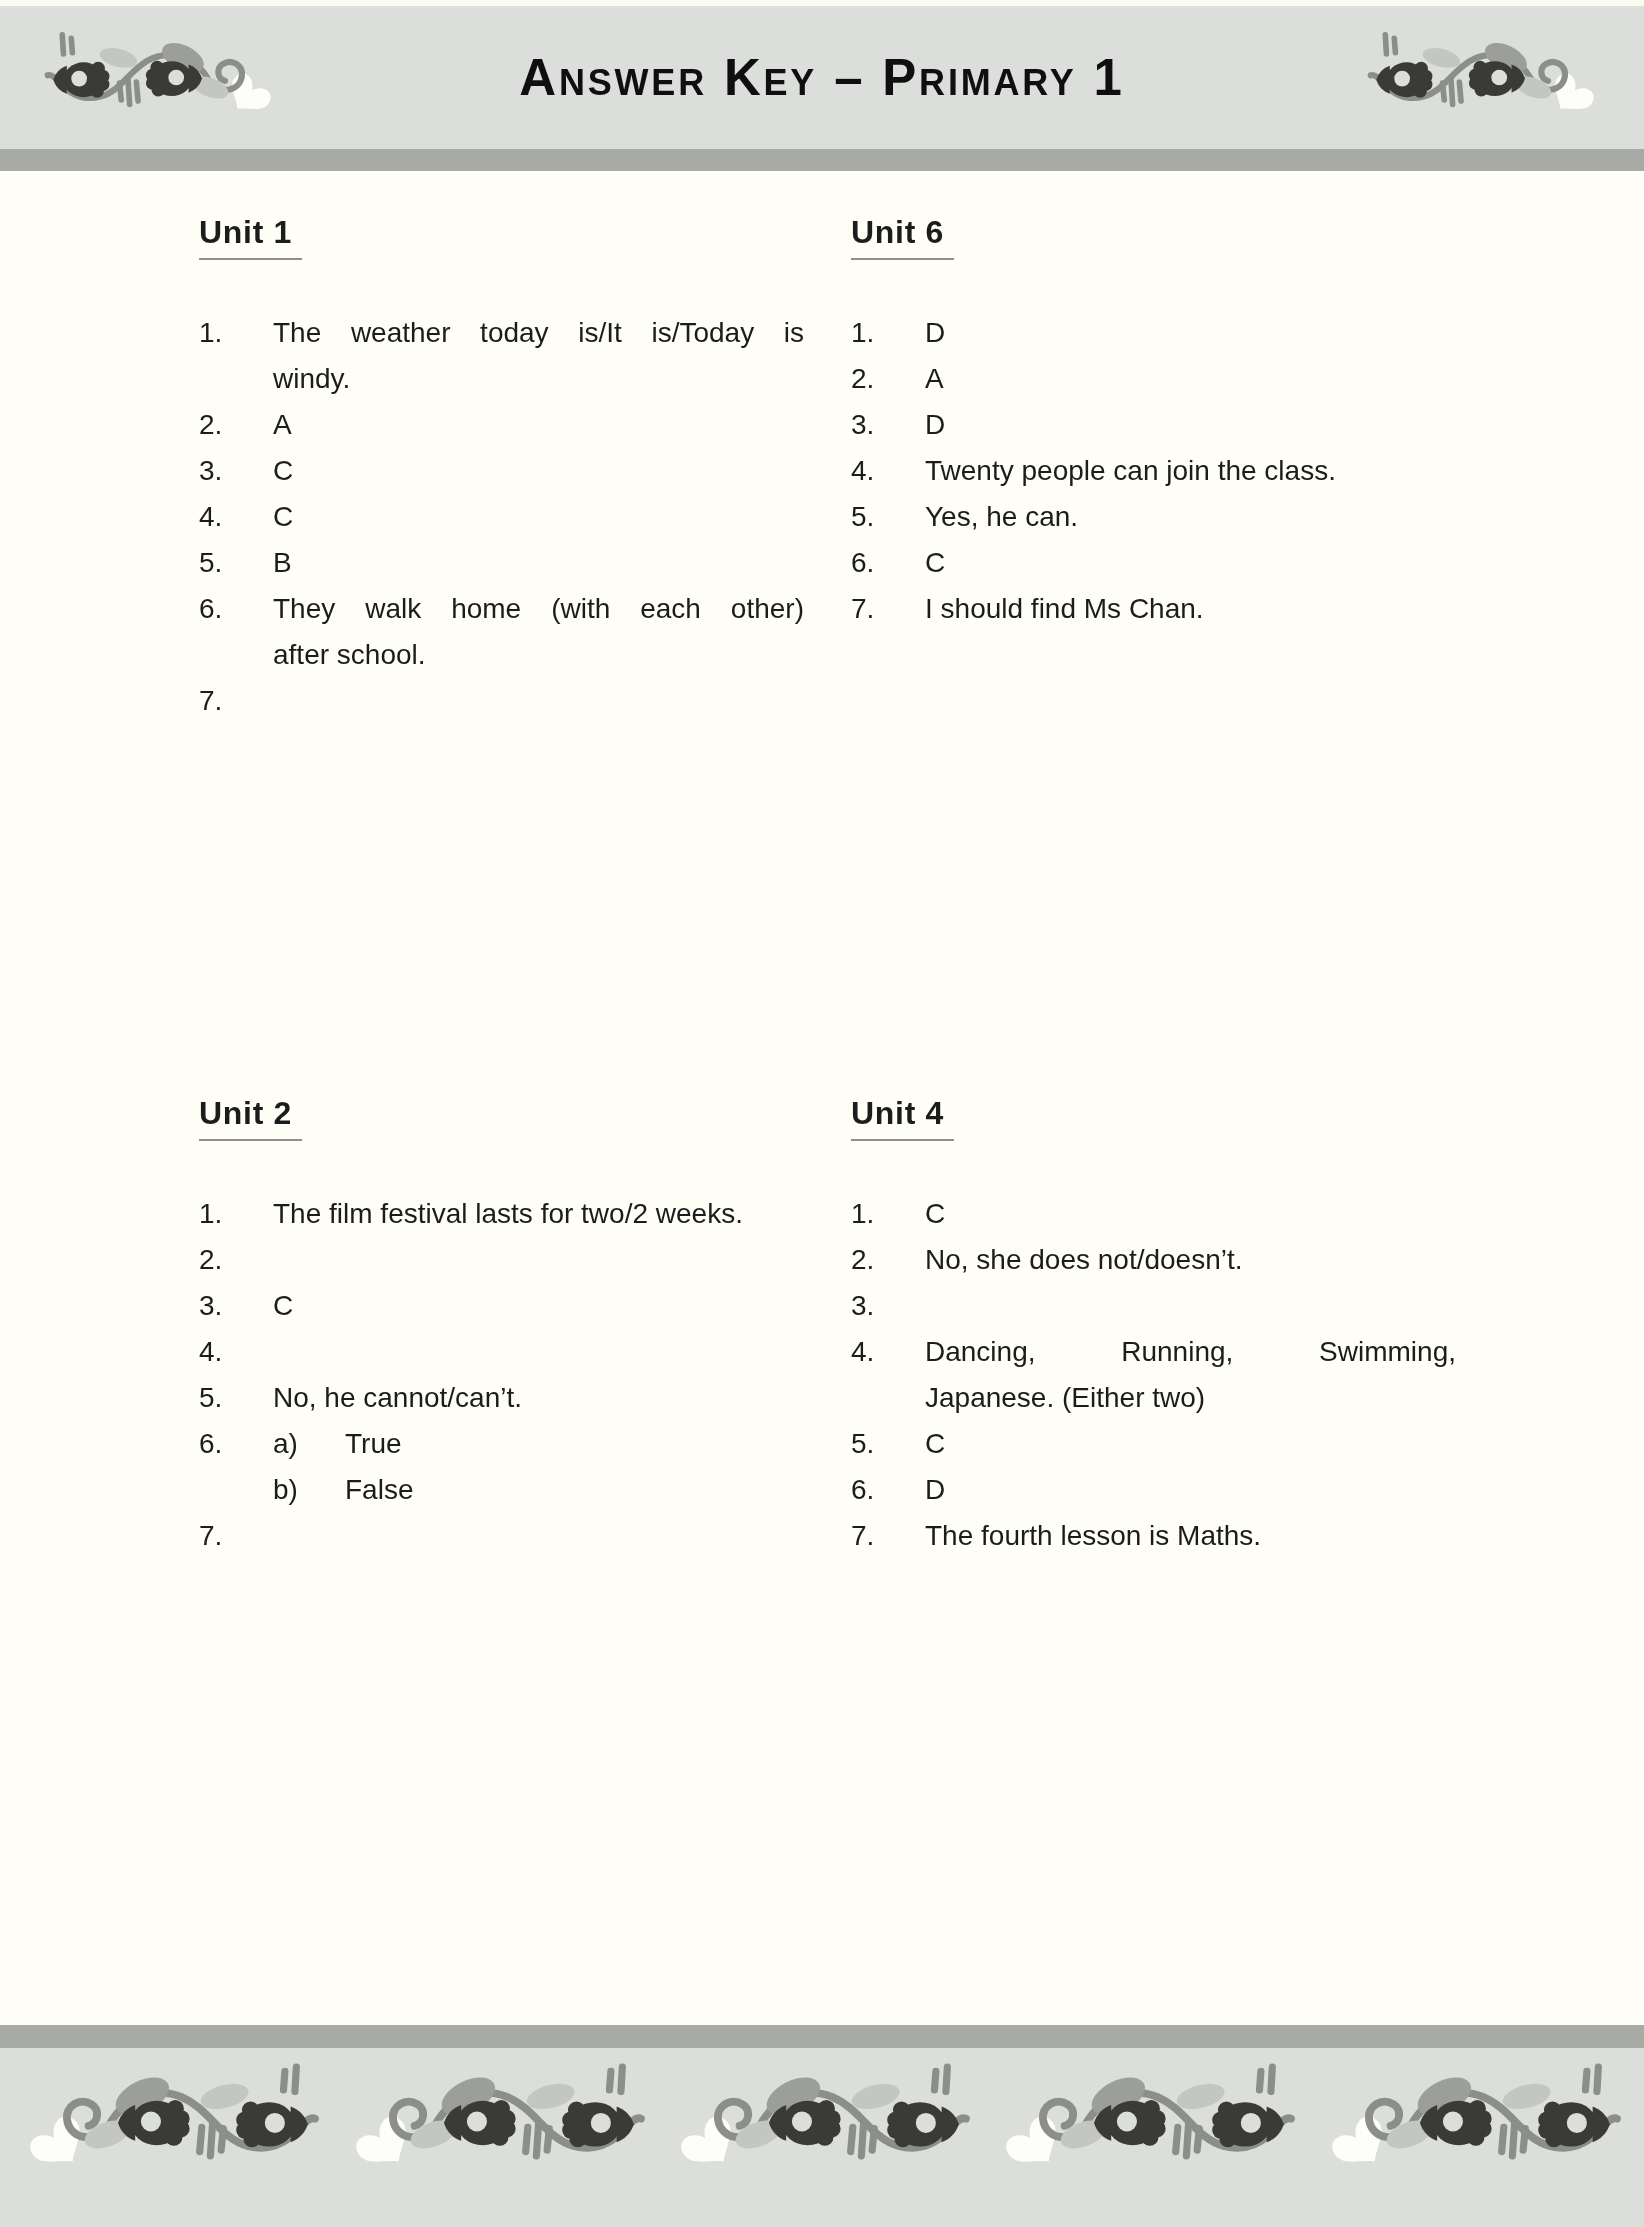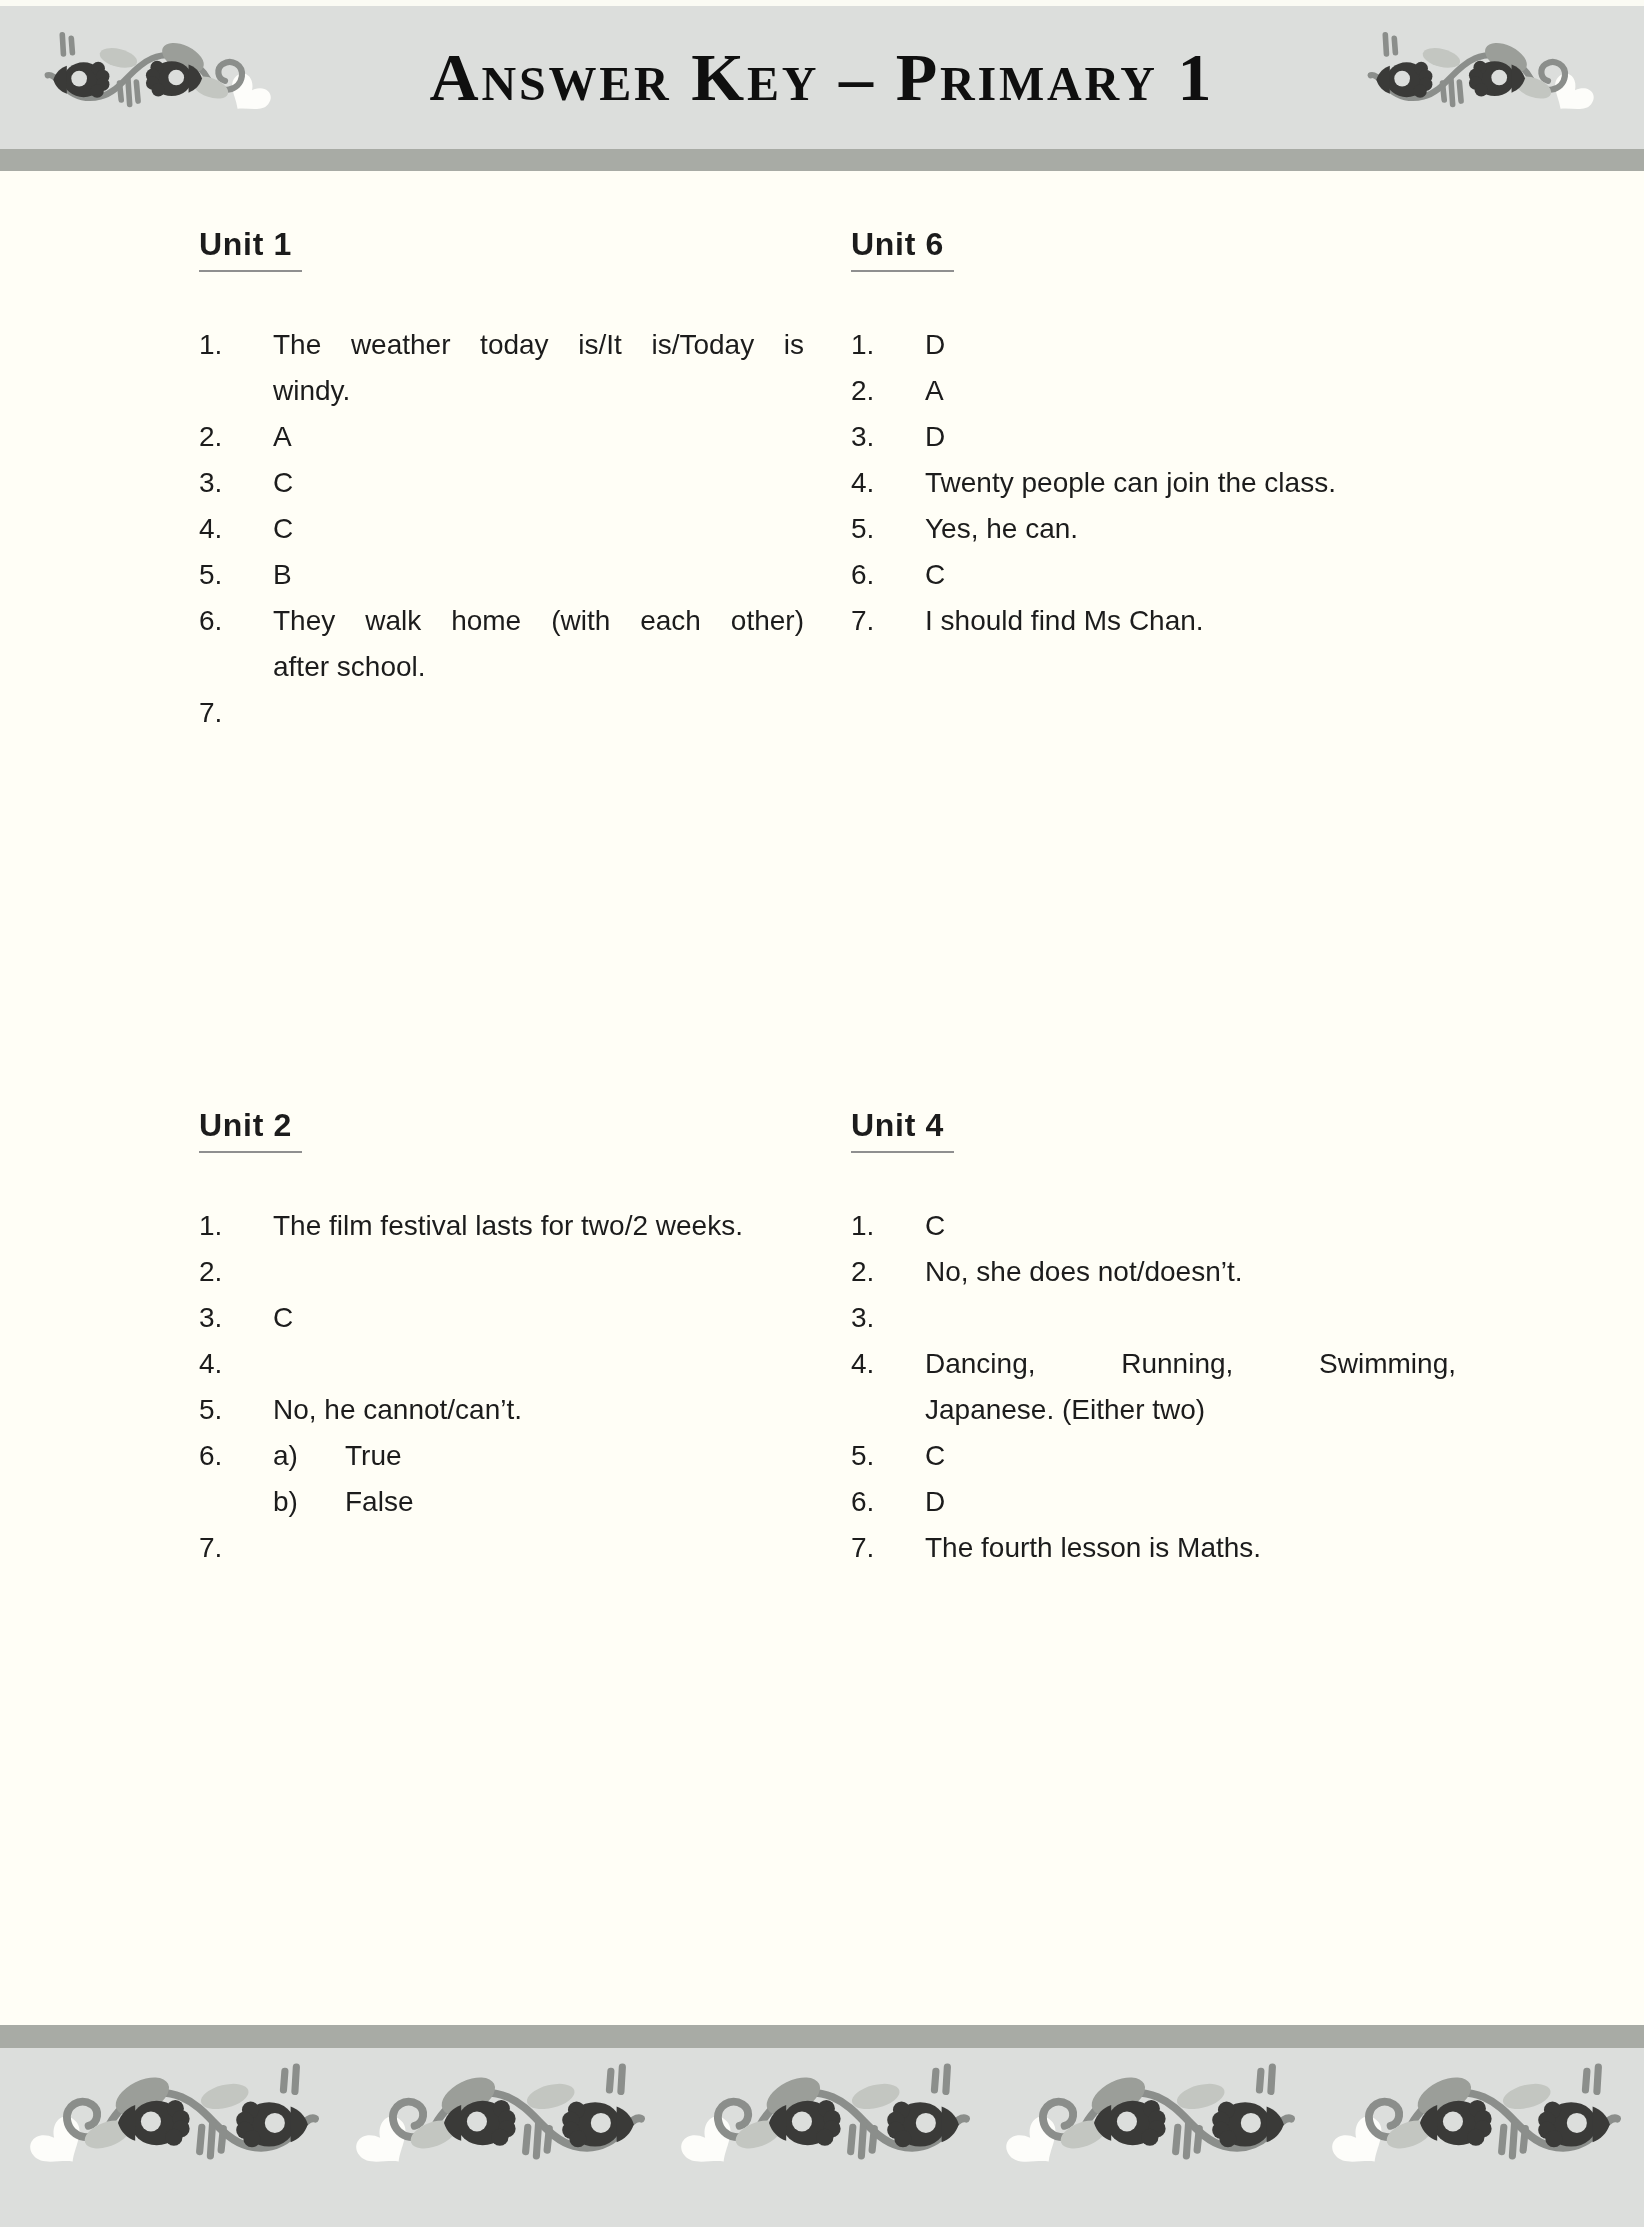--- a/index.html
+++ b/index.html
@@ -17,40 +17,40 @@
     display:flex;align-items:center;justify-content:space-between;
     padding:0 39px;box-sizing:border-box;
   }
   .band{height:22.5px;background:#a8aba5;}
   .orn{display:block;}
   .orn-header{width:243px;height:101px;}
   .orn-footer{width:308px;height:129px;}
   .mirror{transform:scaleX(-1);}
   .title{
     flex:1;text-align:center;margin:0;
-    font-family:Liberation Serif, serif;
+    font-family:Liberation Sans, sans-serif;
     font-variant:small-caps;font-weight:bold;
-    font-size:68px;letter-spacing:2.8px;color:#0f0f0f;
+    font-size:51px;letter-spacing:2.8px;color:#0f0f0f;
     white-space:nowrap;
   }
   .main{
     height:1854px;box-sizing:border-box;
     background:#fffef6;
     padding:39px 188px 0 199px;
   }
   .grid{
     display:grid;
     grid-template-columns:1fr 1fr;
     grid-template-rows:881px auto;
     column-gap:47px;
   }
   .unit h2{
     display:inline-block;
     font-size:32px;line-height:45px;font-weight:600;
-    margin:12px 0 50px 0;padding:0 9.8px 2.8px 0;
+    margin:0 0 50px 0;padding:0 9.8px 2.8px 0;
     border-bottom:2.1px solid #8f8f8f;
     letter-spacing:0.7px;
   }
   .unit ol{list-style:none;margin:0;padding:0;}
   .unit li{display:flex;font-size:28px;line-height:46px;}
   .num{width:74px;flex:none;}
   .txt{flex:1;min-width:0;}
   .line{display:block;}
   .stretch{text-align:justify;text-align-last:justify;}
   .sub-row{display:flex;}

